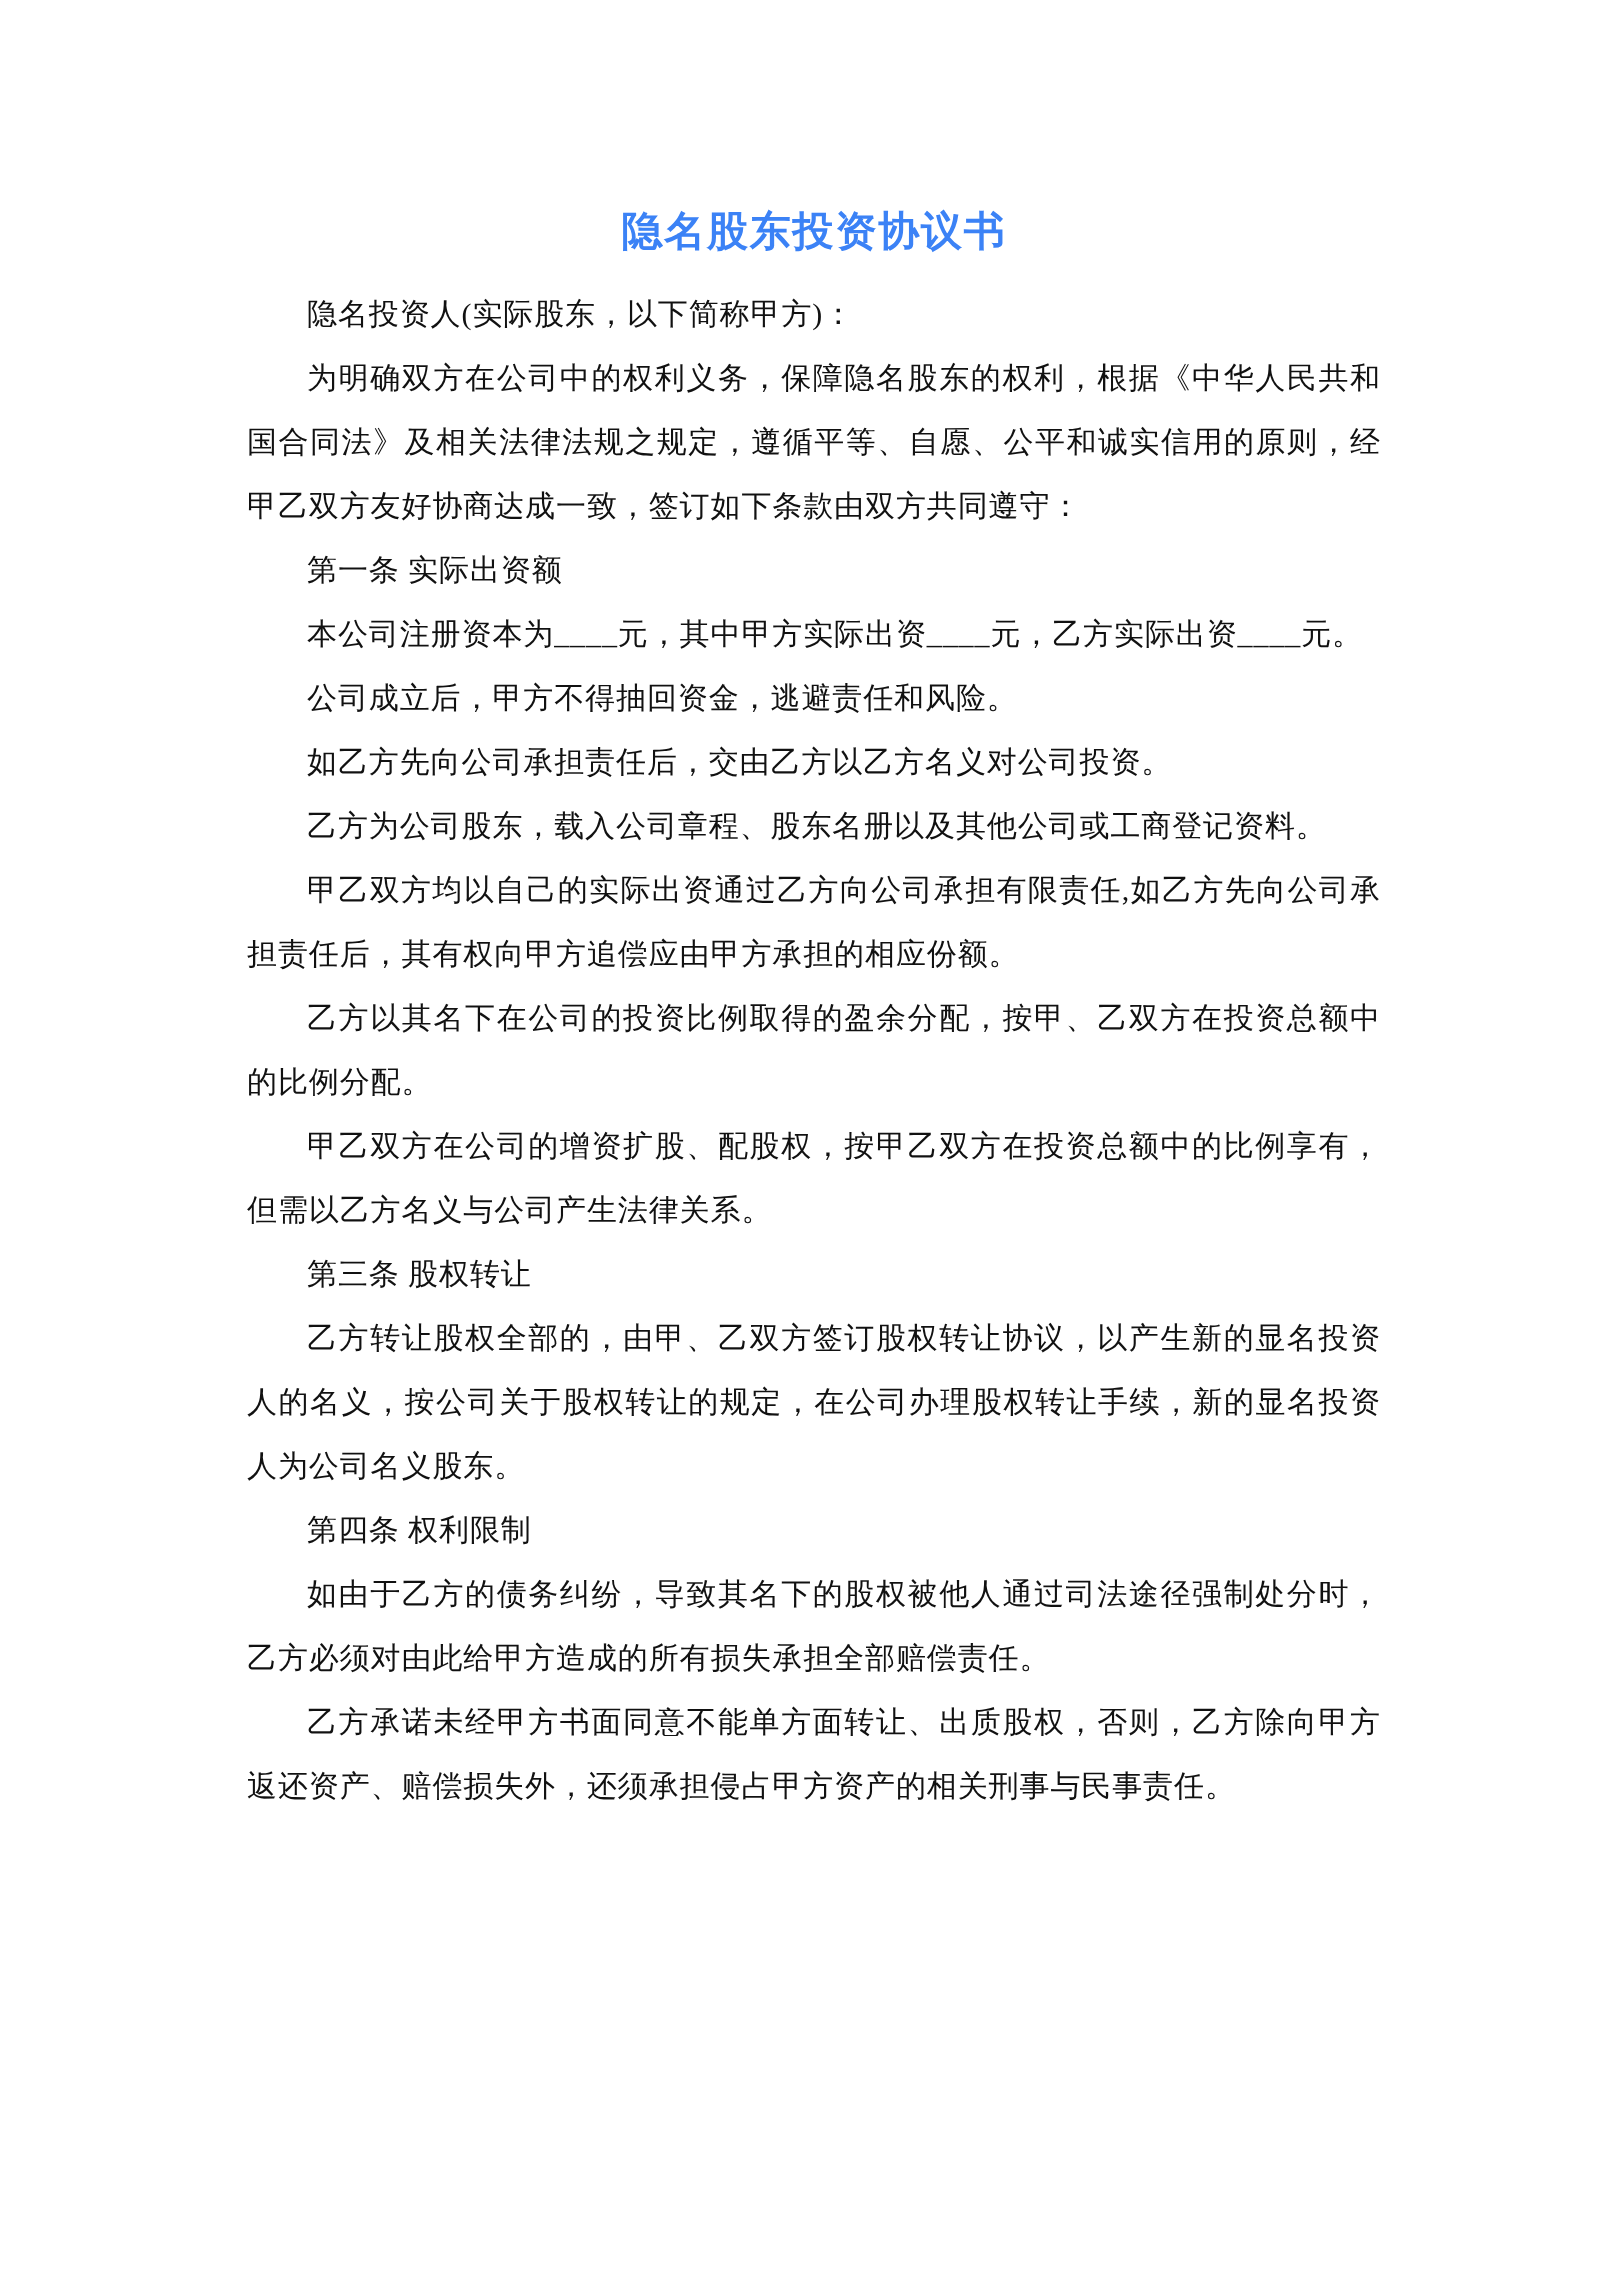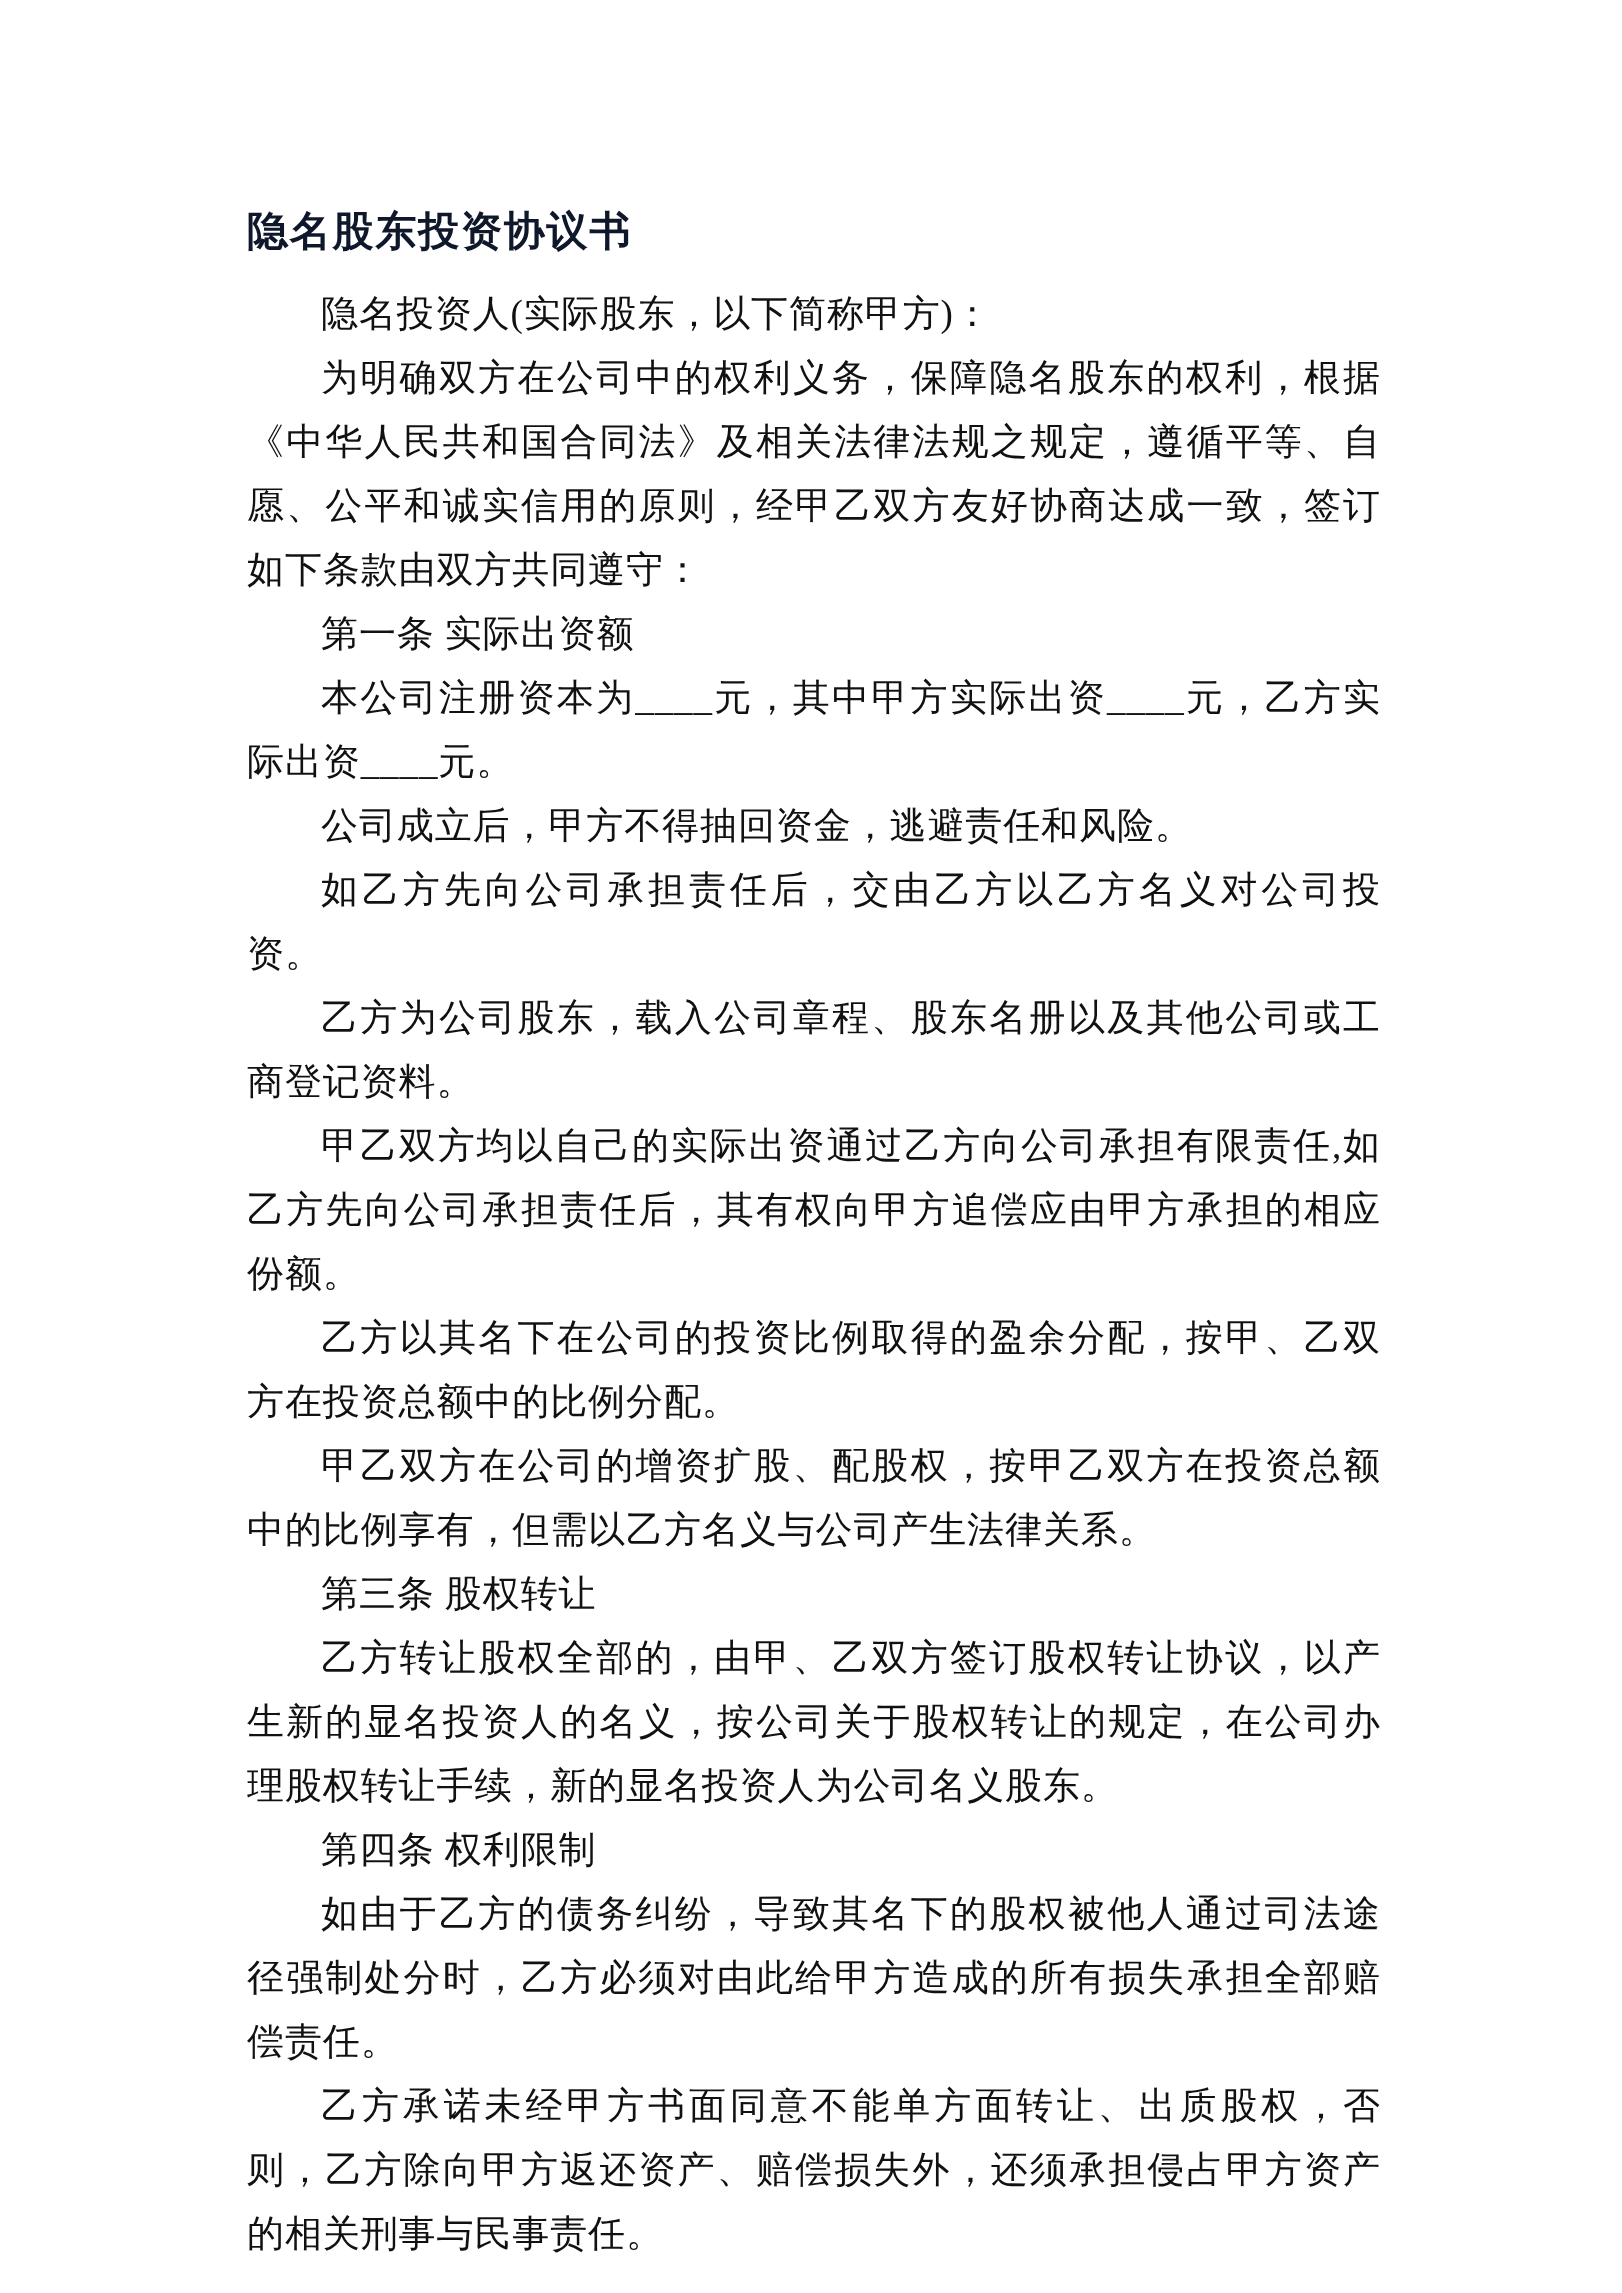--- a/index.html
+++ b/index.html
@@ -16,27 +16,27 @@
     padding: 205px 242px 0 247px;
     color: #111111;
     font-family: "Liberation Serif", "DejaVu Serif", serif;
     overflow: hidden;
   }
   .title {
     margin: 0 0 23.6px 0;
     font-size: 41px;
     font-weight: 700;
     line-height: 53px;
-    text-align: left;
+    text-align: center;
     letter-spacing: 1.8px;
-    color: #0f172a;
+    color: #3b82f6;
   }
   .para {
     margin: 0;
-    font-size: 37px;
+    font-size: 30px;
     line-height: 64px;
     text-align: justify;
     text-indent: 2em;
     letter-spacing: 0.9px;
     word-break: break-all;
     color: #111111;
   }
 </style>
 </head>
 <body>

